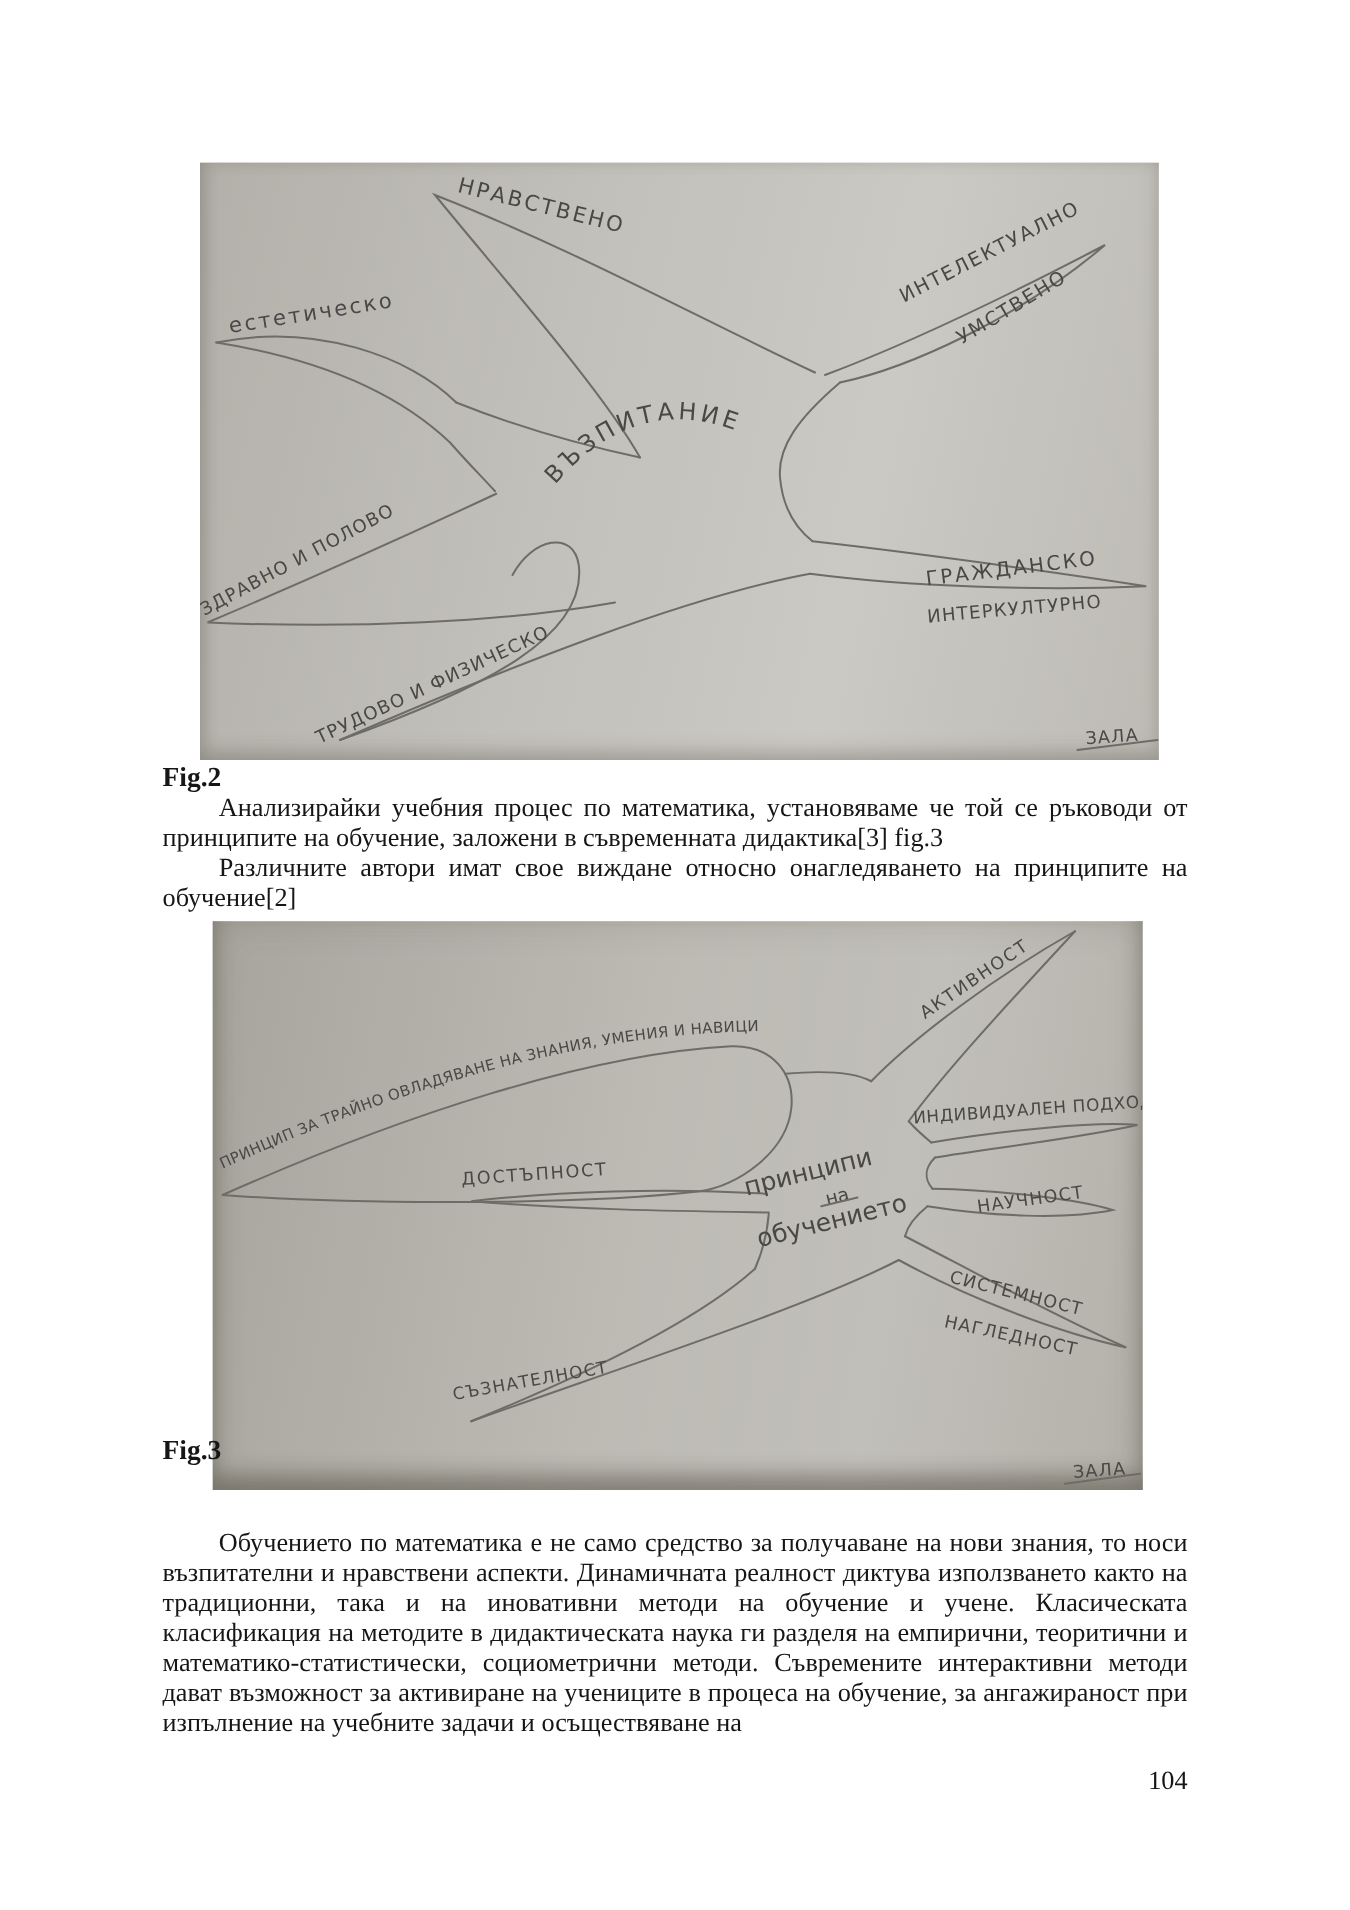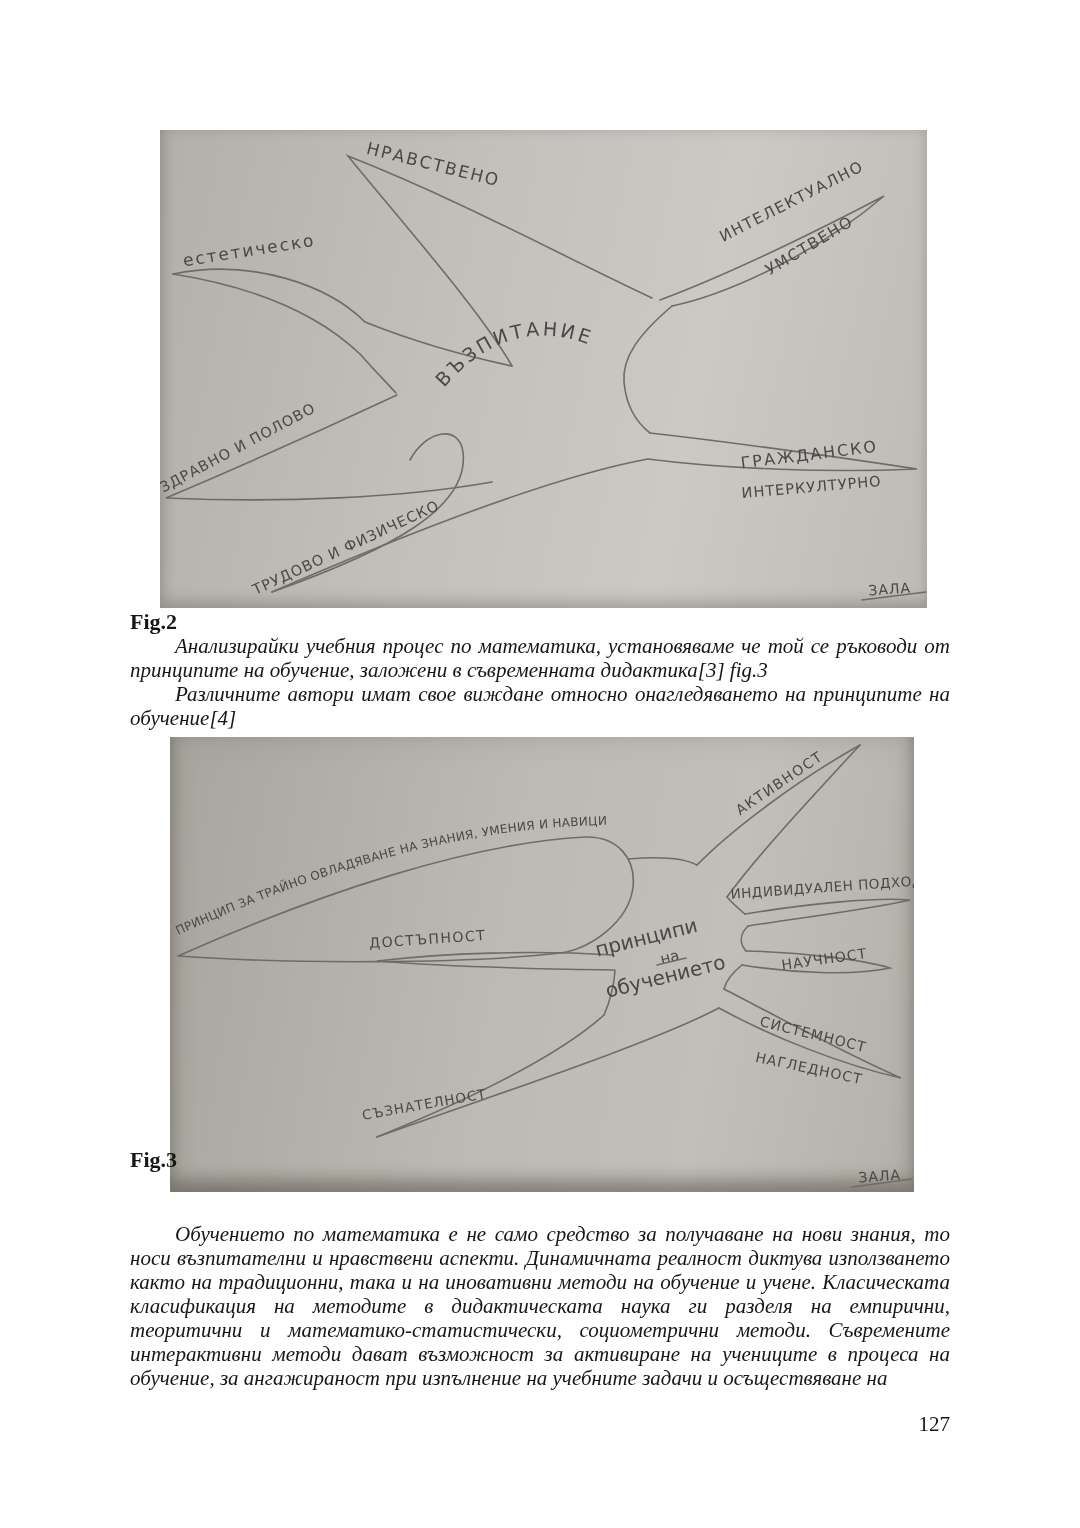--- a/index.html
+++ b/index.html
@@ -22,21 +22,21 @@
   }
   .photo svg{position:absolute;left:0;top:0;}
   .pencil{stroke:#6e6c66;stroke-width:1.6;fill:none;stroke-linecap:round;}
   .hw{fill:#4a4846;font-family:"DejaVu Sans",sans-serif;}
   .caption{
     position:absolute;left:130px;width:820px;text-align:left;
     font-weight:bold;font-size:22px;line-height:24px;
   }
   .para{
     position:absolute;left:130px;width:820px;
-    font-size:21px;line-height:24px;text-align:justify;text-indent:45px;font-style:italic;
+    font-size:21px;line-height:24px;text-align:justify;text-indent:45px;
   }
   .pagenum{
     position:absolute;right:130px;top:1412px;font-size:21px;
   }
 </style>
 </head>
 <body>
 
 <div class="photo photo1">
   <svg width="767" height="478" viewBox="0 0 767 478">
@@ -70,21 +70,21 @@
     </text>
     <g>
       <text class="hw" transform="translate(730,464) rotate(-4)" text-anchor="middle" font-size="14" letter-spacing="1">ЗАЛА</text>
       <path class="pencil" d="M 702 470 L 766 462" stroke-width="1.3"></path>
     </g>
   </svg>
 </div>
 
 <div class="caption" style="top:610px">Fig.2</div>
 <div class="para" style="top:634px">Анализирайки учебния процес по математика, установяваме че той се ръководи от принципите на обучение, заложени в съвременната дидактика[3] fig.3</div>
-<div class="para" style="top:682px">Различните автори имат свое виждане относно онагледяването на принципите на обучение[4]</div>
+<div class="para" style="top:682px">Различните автори имат свое виждане относно онагледяването на принципите на обучение[2]</div>
 
 <div class="photo photo2">
   <svg width="744" height="455" viewBox="0 0 744 455">
     <defs>
       <path id="f3long" d="M 8 198 C 150 134, 300 84, 470 88"></path>
     </defs>
     <g>
       <path class="pencil" d="M 8 219 C 150 156, 300 106, 415 100 C 448 99, 466 122, 463 150 C 459 185, 420 212, 390 216 C 295 227, 118 227, 8 219"></path>
       <path class="pencil" d="M 458 122 C 492 119, 514 121, 527 128"></path>
       <path class="pencil" d="M 527 128 C 560 94, 626 44, 690 8"></path>
@@ -121,13 +121,13 @@
     <g>
       <text class="hw" transform="translate(710,444) rotate(-4)" text-anchor="middle" font-size="14" letter-spacing="1">ЗАЛА</text>
       <path class="pencil" d="M 682 450 L 742 442" stroke-width="1.3"></path>
     </g>
   </svg>
 </div>
 
 <div class="caption" style="top:1148px">Fig.3</div>
 <div class="para" style="top:1222px">Обучението по математика е не само средство за получаване на нови знания, то носи възпитателни и нравствени аспекти. Динамичната реалност диктува използването както на традиционни, така и на иновативни методи на обучение и учене. Класическата класификация на методите в дидактическата наука ги разделя на емпирични, теоритични и математико-статистически, социометрични методи. Съвремените интерактивни методи дават възможност за активиране на учениците в процеса на обучение, за ангажираност при изпълнение на учебните задачи и осъществяване на</div>
 
-<div class="pagenum">127</div>
+<div class="pagenum">104</div>
 
 </body></html>

